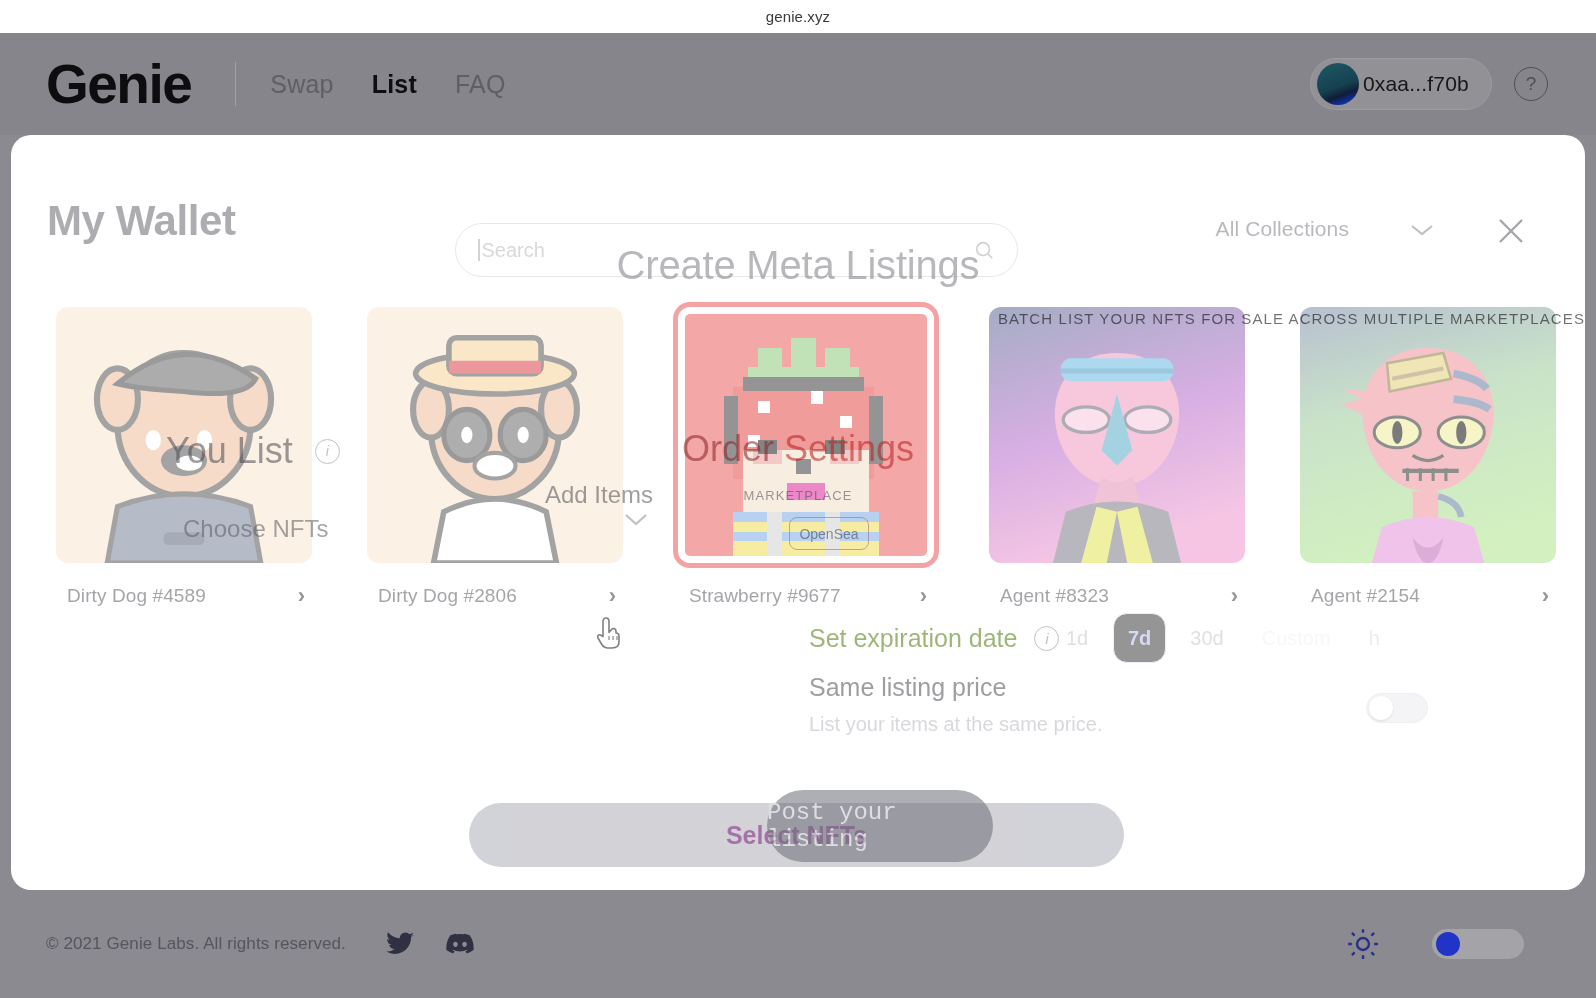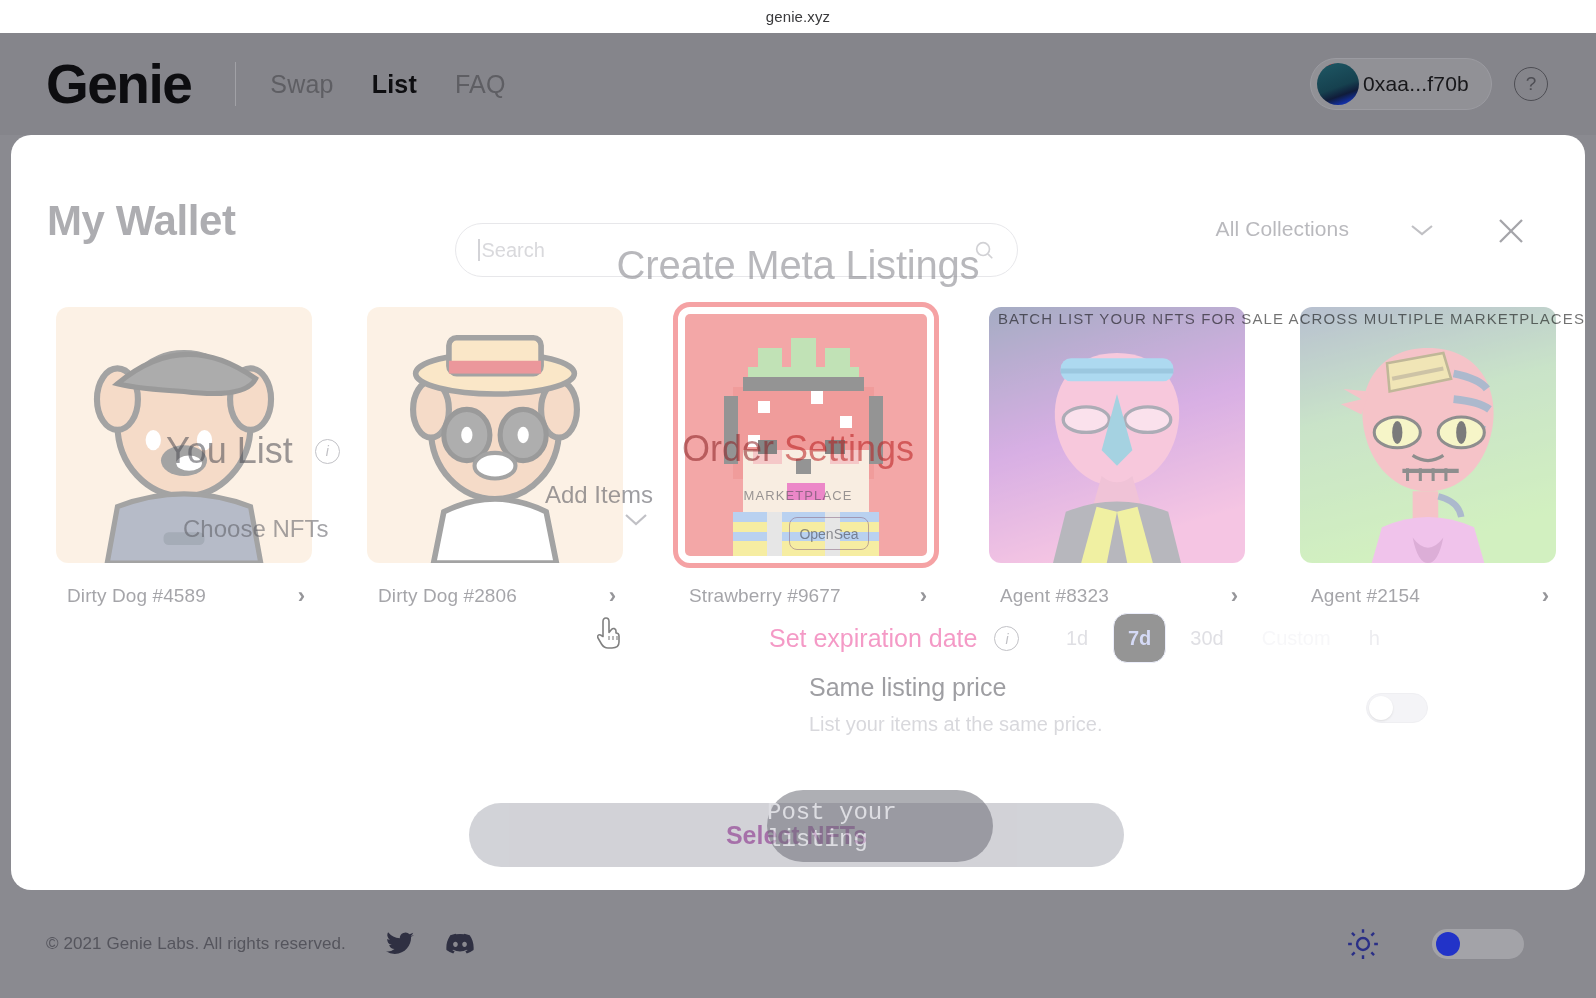--- a/index.html
+++ b/index.html
@@ -174,21 +174,21 @@
     position: absolute; left: 778px; top: 382px;
     width: 80px; height: 33px;
     border: 1px solid #8d6a84; border-radius: 8px;
     display: flex; align-items: center; justify-content: center;
     font-size: 14px; color: #3b3b45;
   }
   .row-exp {
     position: absolute; left: 758px; top: 489px;
     display: flex; align-items: center; gap: 17px;
   }
-  .row-label { font-size: 25px; color: #ec4899; }
+  .row-label { font-size: 25px; color: #4d7c0f; margin-left: 40px; }
   .exp-opts {
     position: absolute; left: 1040px; top: 478px;
     display: flex; align-items: center; gap: 10px;
   }
   .pill {
     min-width: 52px; height: 50px; padding: 0 14px;
     display: flex; align-items: center; justify-content: center;
     font-size: 20px; color: #c6c6ce; border-radius: 14px;
   }
   .pill.active {

